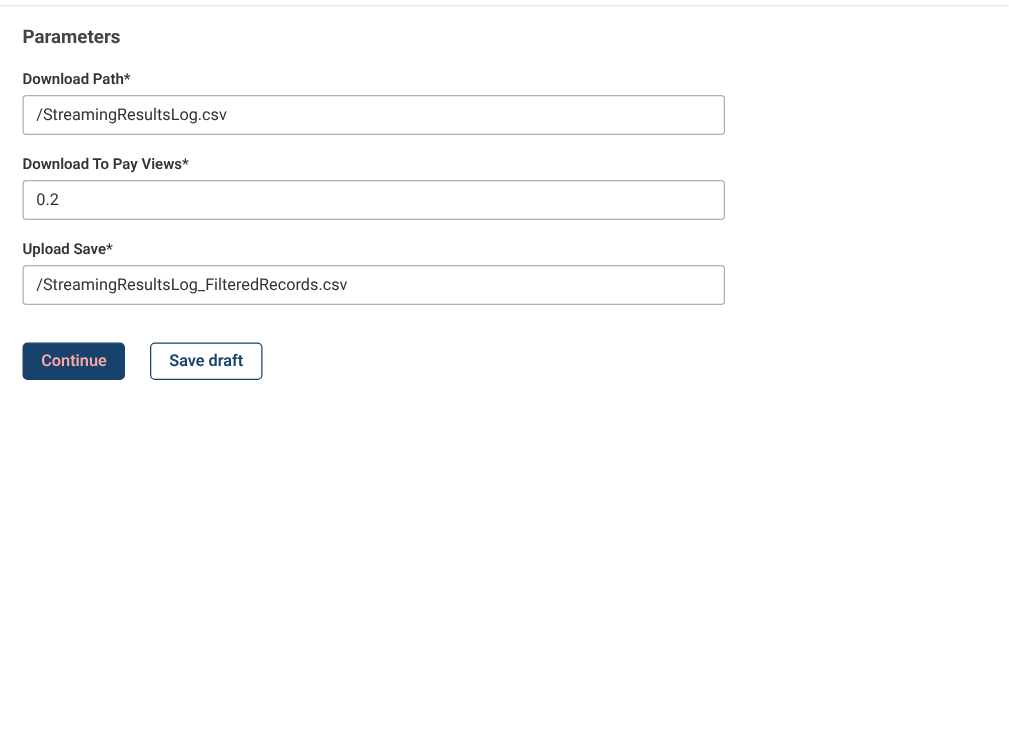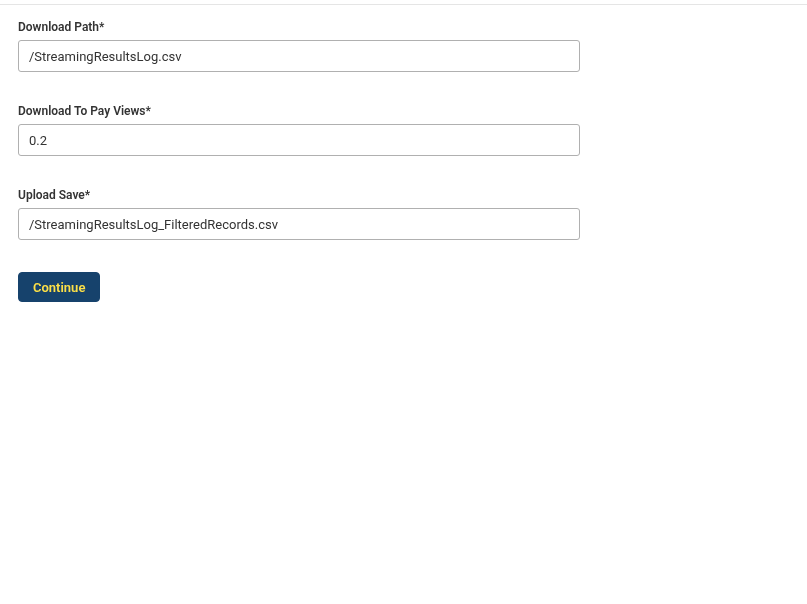--- a/index.html
+++ b/index.html
@@ -25,21 +25,21 @@
     .container {
       padding: 20px 18px 0 18px;
     }
     .section-title {
       font-size: 15px;
       font-weight: 700;
       color: #444444;
       margin-bottom: 18px;
     }
     .field {
-      margin-bottom: 32px;
+      margin-bottom: 16px;
     }
     .field-label {
       display: block;
       font-size: 12px;
       font-weight: 600;
       color: #333333;
       margin-bottom: 6px;
     }
     .text-input {
       width: 562px;
@@ -66,47 +66,49 @@
       font-weight: 600;
       border-radius: 4px;
       cursor: pointer;
       font-family: inherit;
       display: inline-flex;
       align-items: center;
       justify-content: center;
     }
     .btn-primary {
       background: #16426c;
-      color: #fde047;
+      color: #fca5a5;
       border: 1px solid #16426c;
     }
     .btn-secondary {
       background: #ffffff;
       color: #16426c;
       border: 1px solid #16426c;
     }
   </style>
 </head>
 <body>
 
 <div class="top-border"></div>
 
 <div class="container">
+  <h2 class="section-title">Parameters</h2>
 
   <div class="field">
     <label class="field-label">Download Path*</label>
     <input type="text" class="text-input" value="/StreamingResultsLog.csv" style="">
   </div>
 
   <div class="field">
     <label class="field-label">Download To Pay Views*</label>
     <input type="text" class="text-input" value="0.2" style="">
   </div>
 
   <div class="field">
     <label class="field-label">Upload Save*</label>
     <input type="text" class="text-input" value="/StreamingResultsLog_FilteredRecords.csv" style="">
   </div>
 
   <div class="button-row">
     <button class="btn btn-primary">Continue</button>
+    <button class="btn btn-secondary">Save draft</button>
   </div>
 </div>
 
 </body></html>

